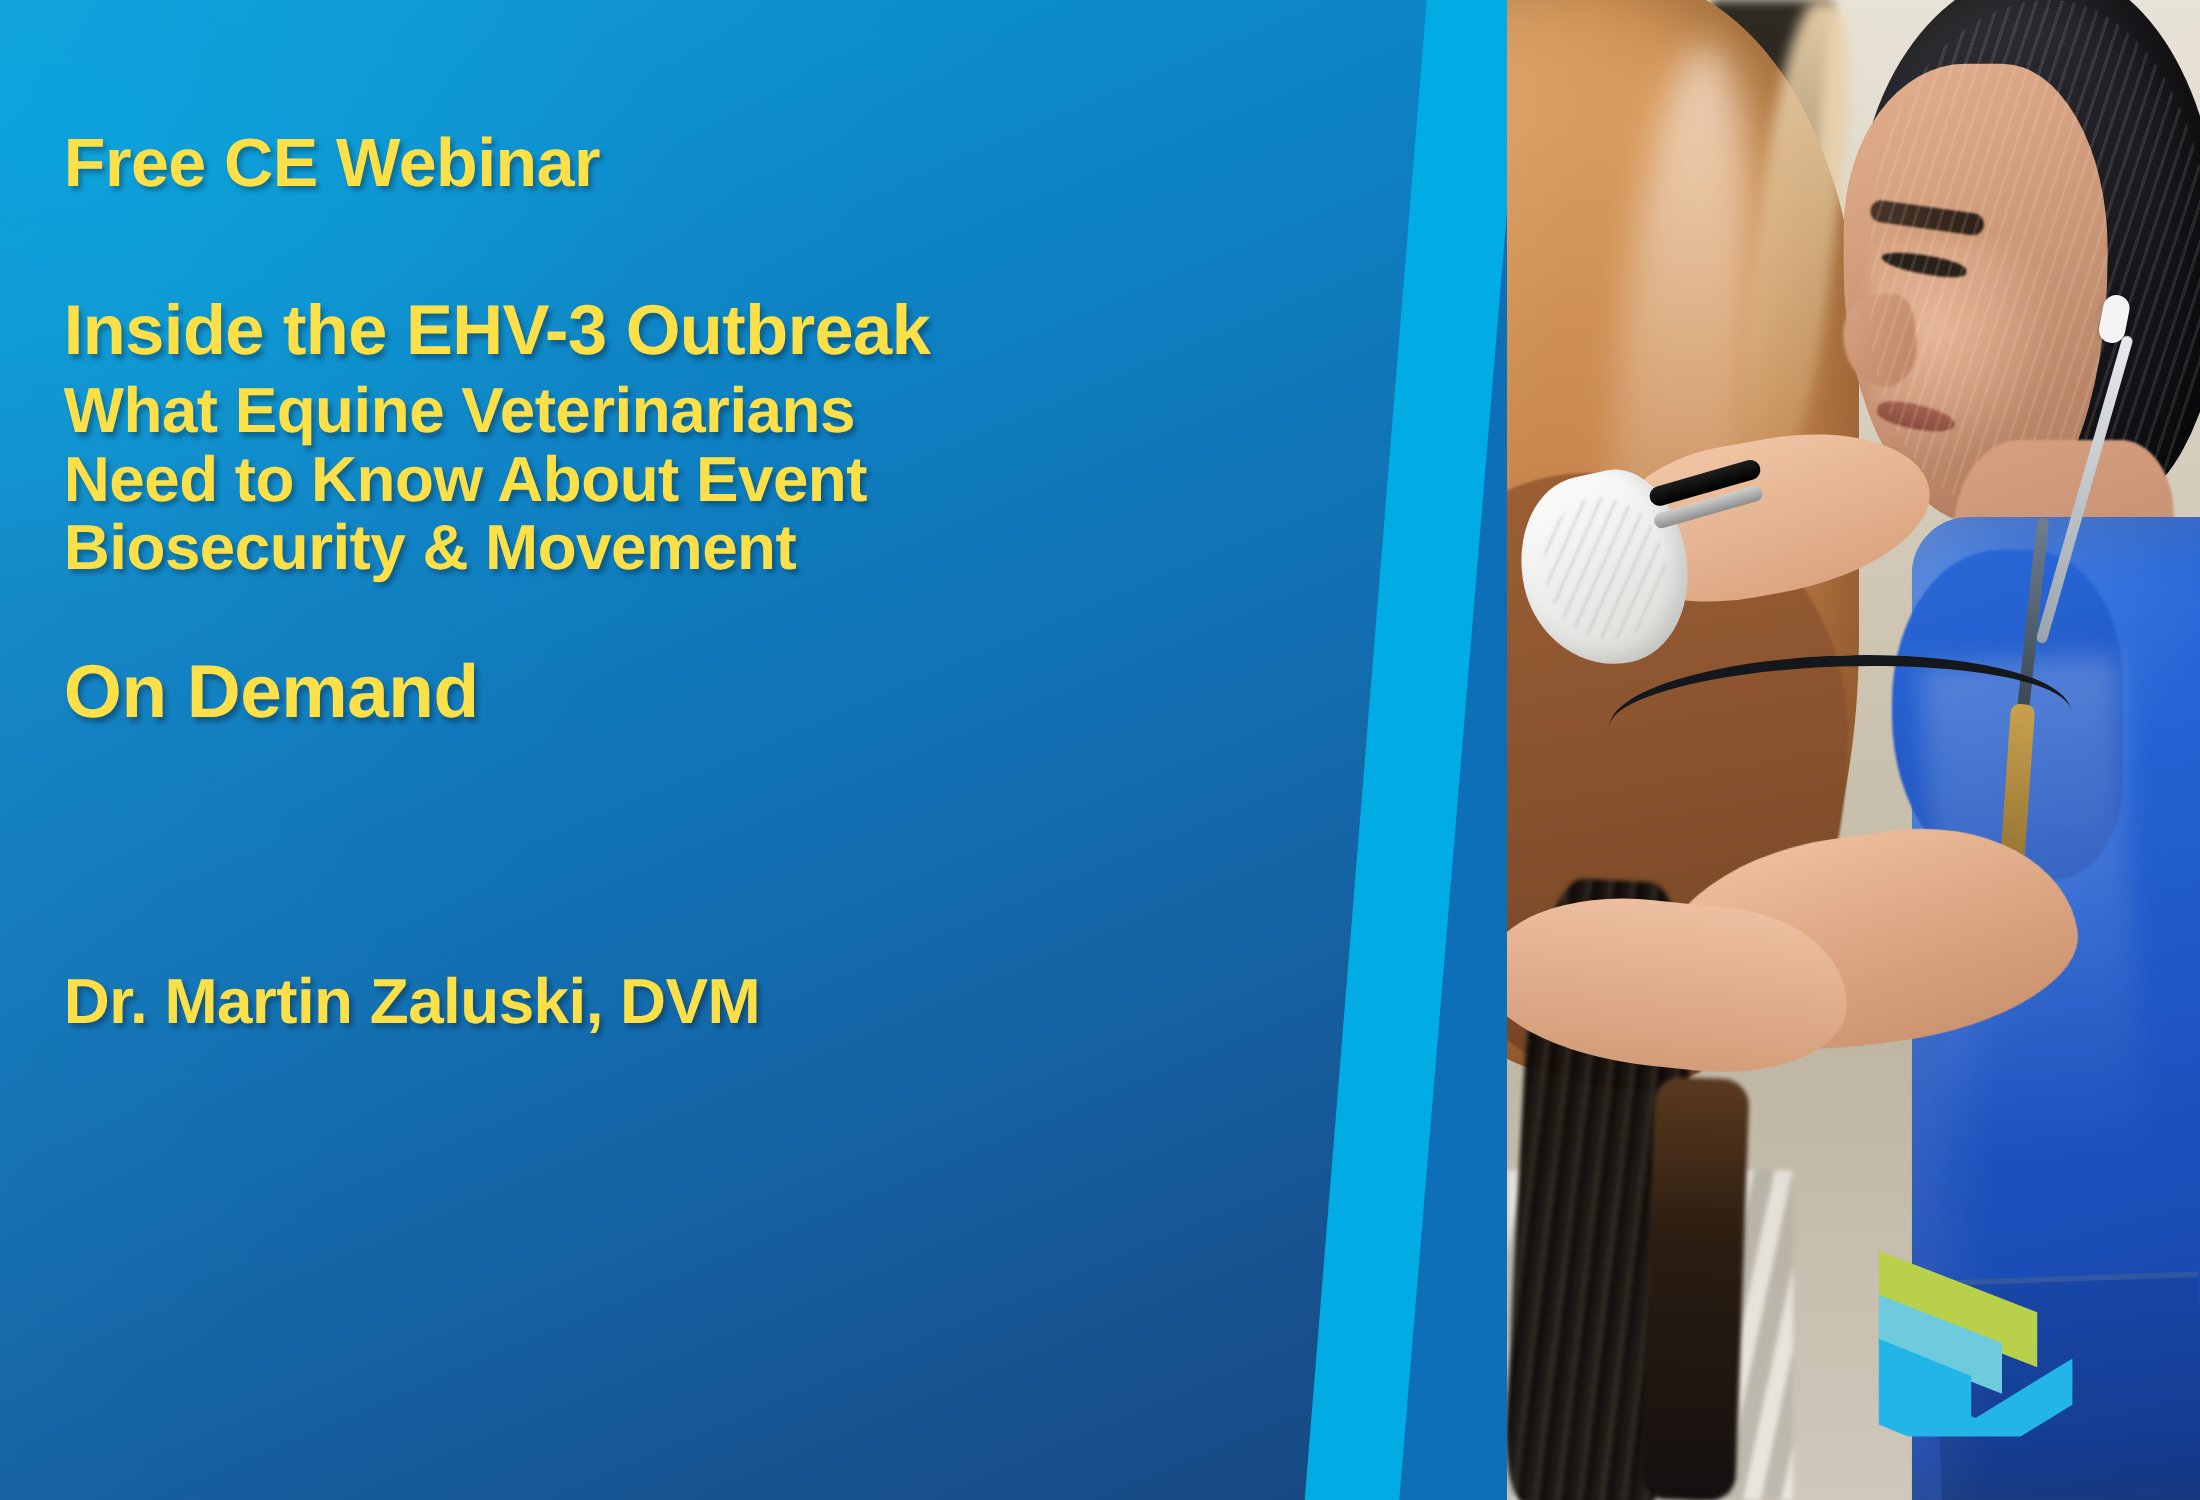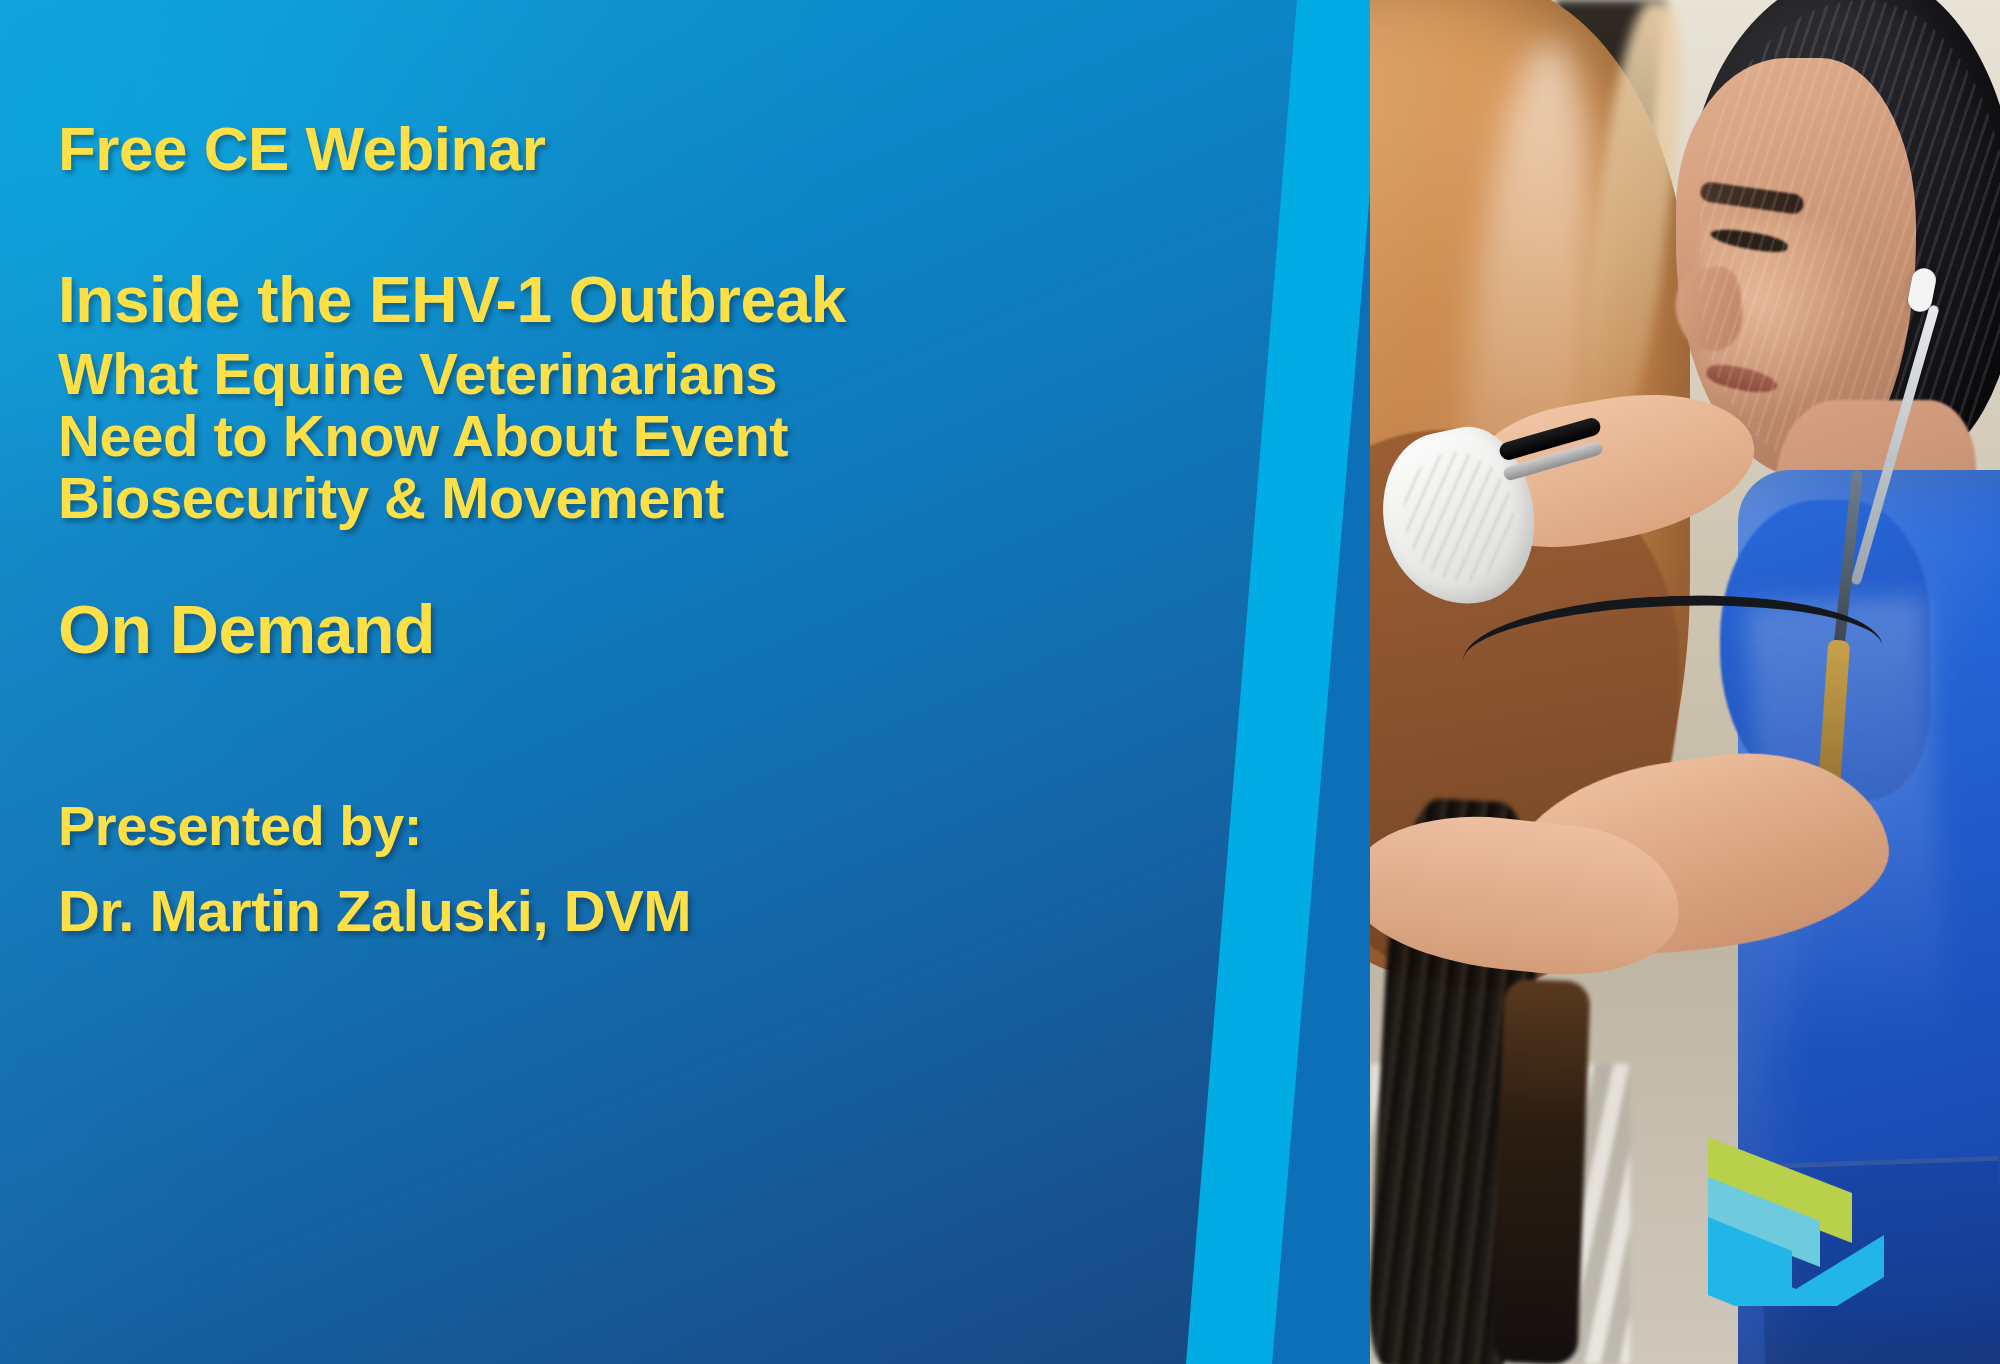--- a/index.html
+++ b/index.html
@@ -342,26 +342,25 @@
       <div class="glove"></div>
       <div class="glove-crease"></div>
       <div class="bracelet"></div>
       <div class="bracelet2"></div>
       <div class="stetho-cord"></div>
     </div>
   </div>
 
   <div class="text-block">
     <div class="t kicker">Free CE Webinar</div>
-    <div class="t headline">Inside the EHV-1 Outbreak</div>
+    <div class="t headline">Inside the EHV-3 Outbreak</div>
     <div class="t subhead">What Equine Veterinarians
 Need to Know About Event
 Biosecurity &amp; Movement</div>
     <div class="t ondemand">On Demand</div>
-    <div class="t presenter-label">Presented by:</div>
     <div class="t presenter-name">Dr. Martin Zaluski, DVM</div>
   </div>
 
   <div class="logo">
     <svg viewBox="0 0 188 175" width="188" height="175">
       <polygon points="8,6 8,56 152,112 152,62" fill="#b8d04a"></polygon>
       <polygon points="8,46 8,92 120,136 120,90" fill="#6ecadd"></polygon>
       <polygon points="8,86 8,128 92,162 92,120" fill="#22b5e8"></polygon>
       <polygon points="8,122 8,164 96,200 184,146 184,104 96,158" fill="#22b5e8"></polygon>
     </svg>

